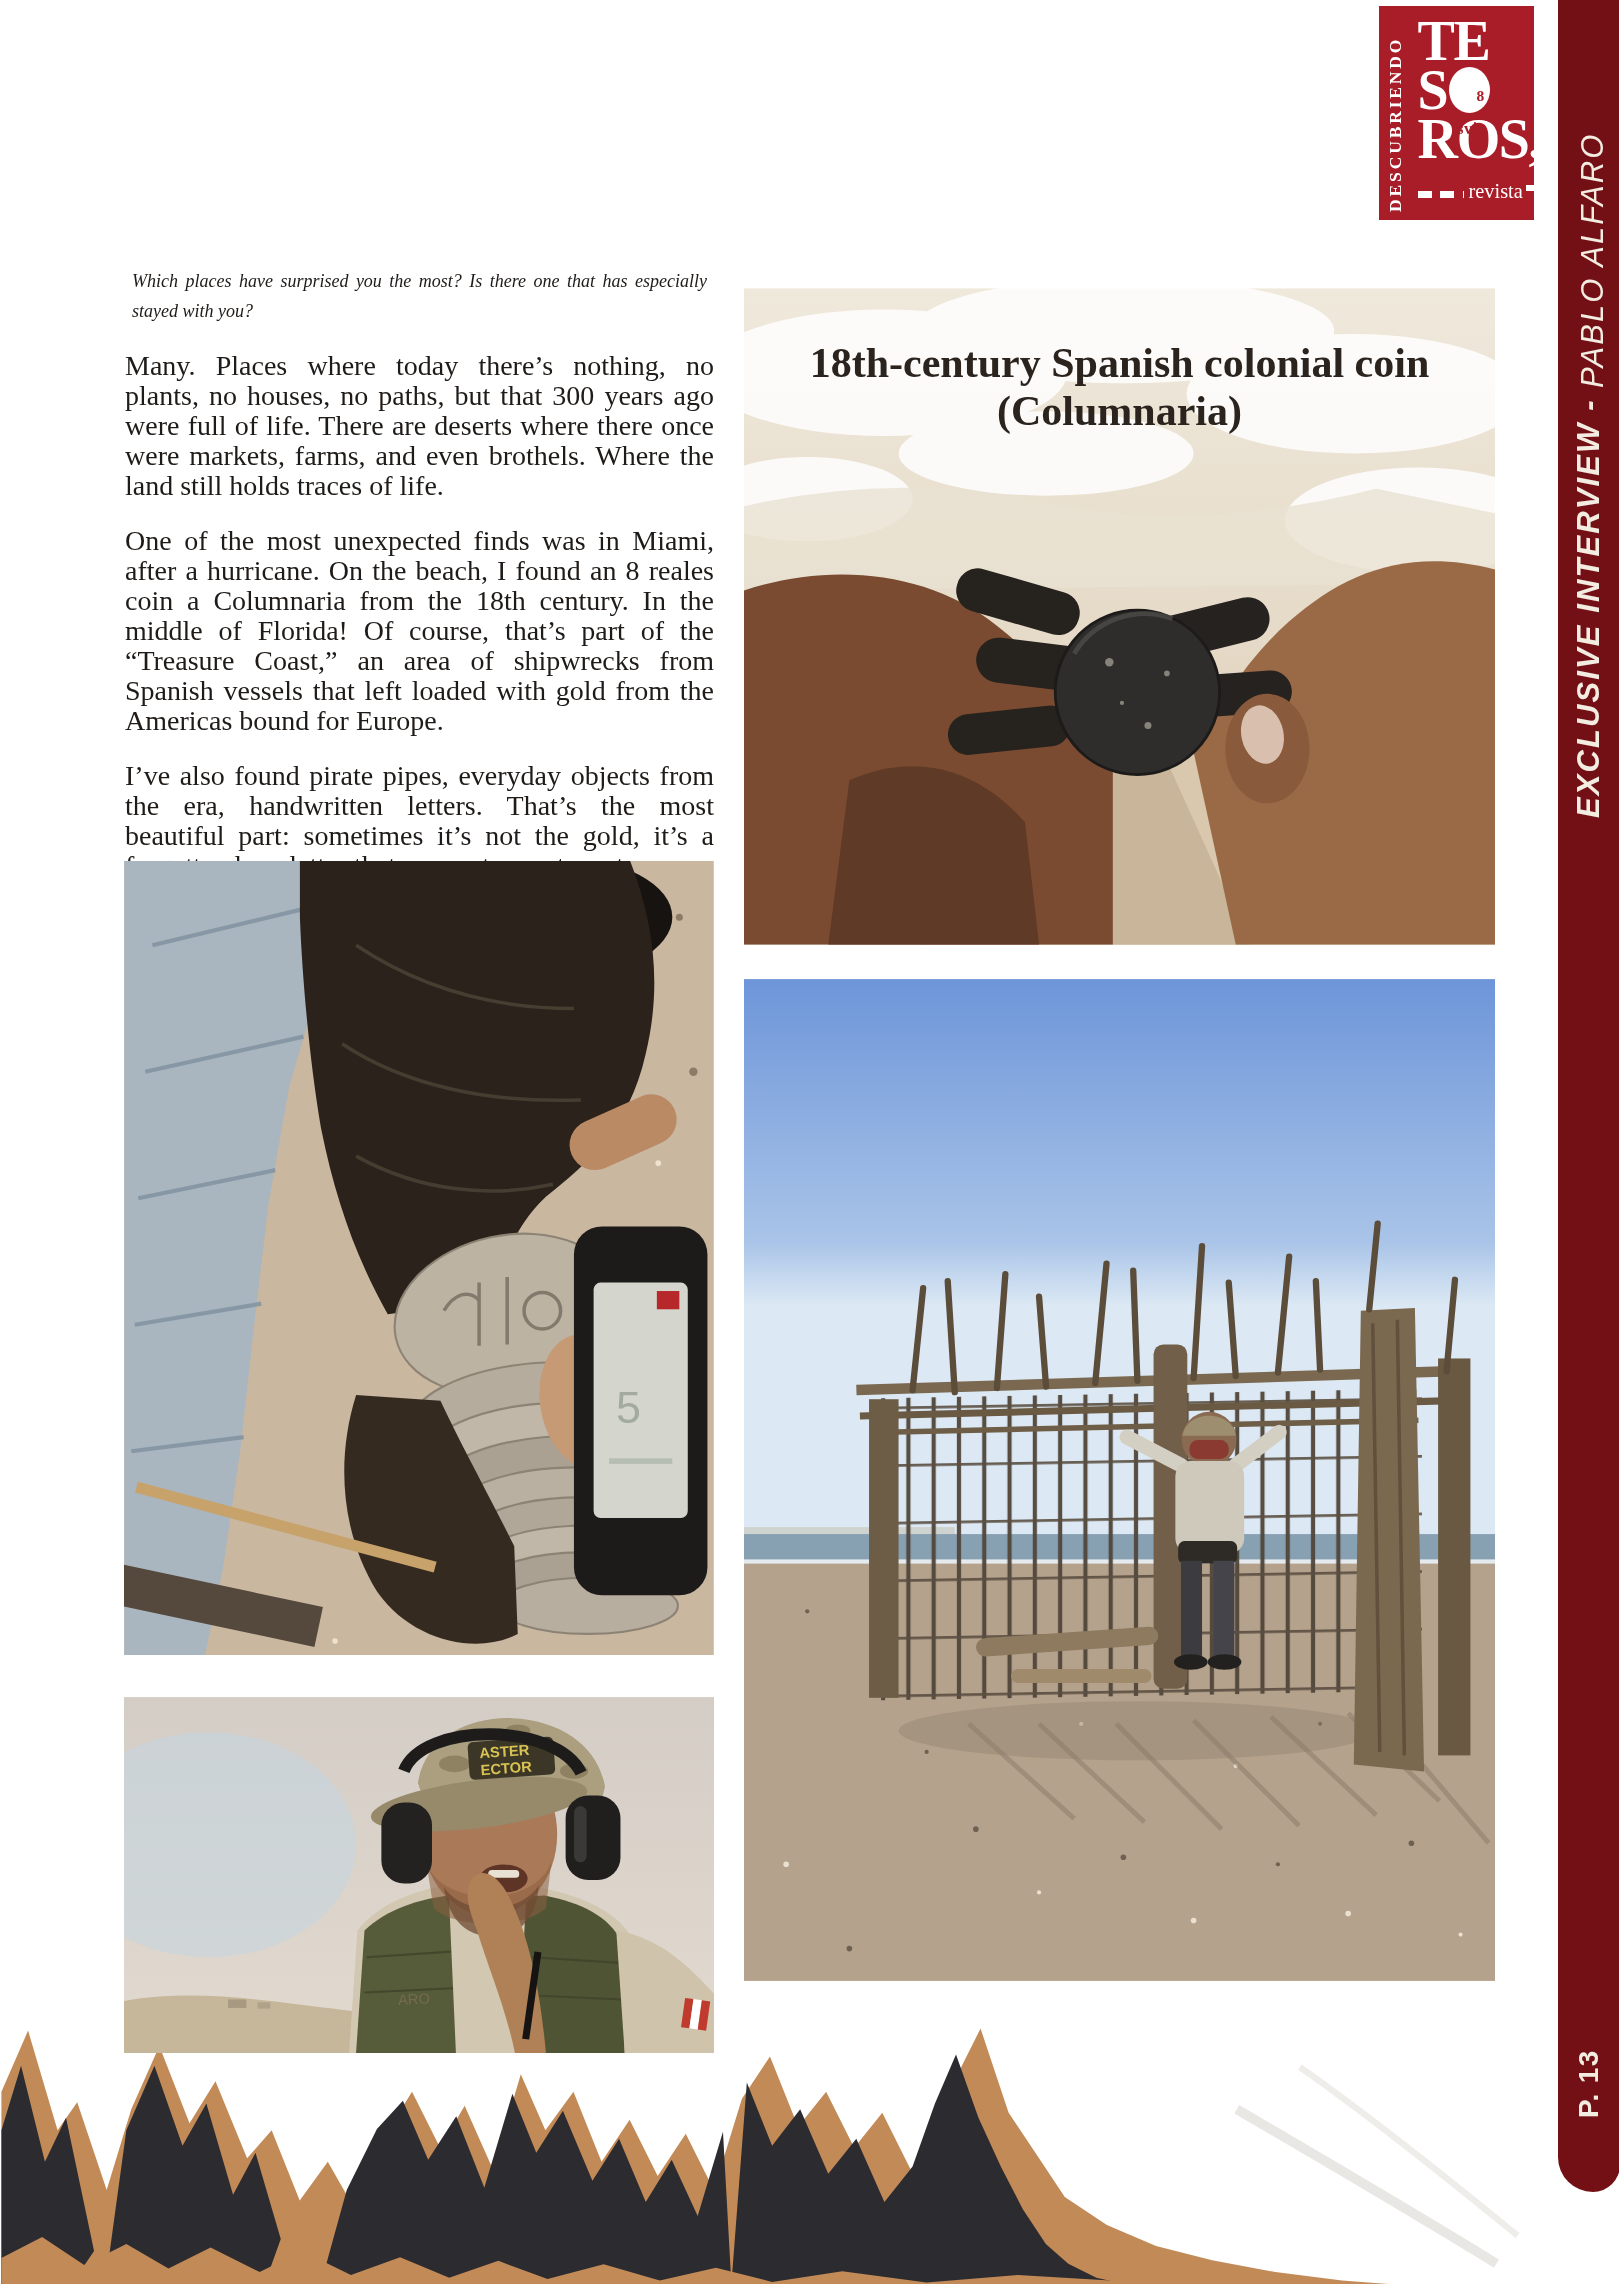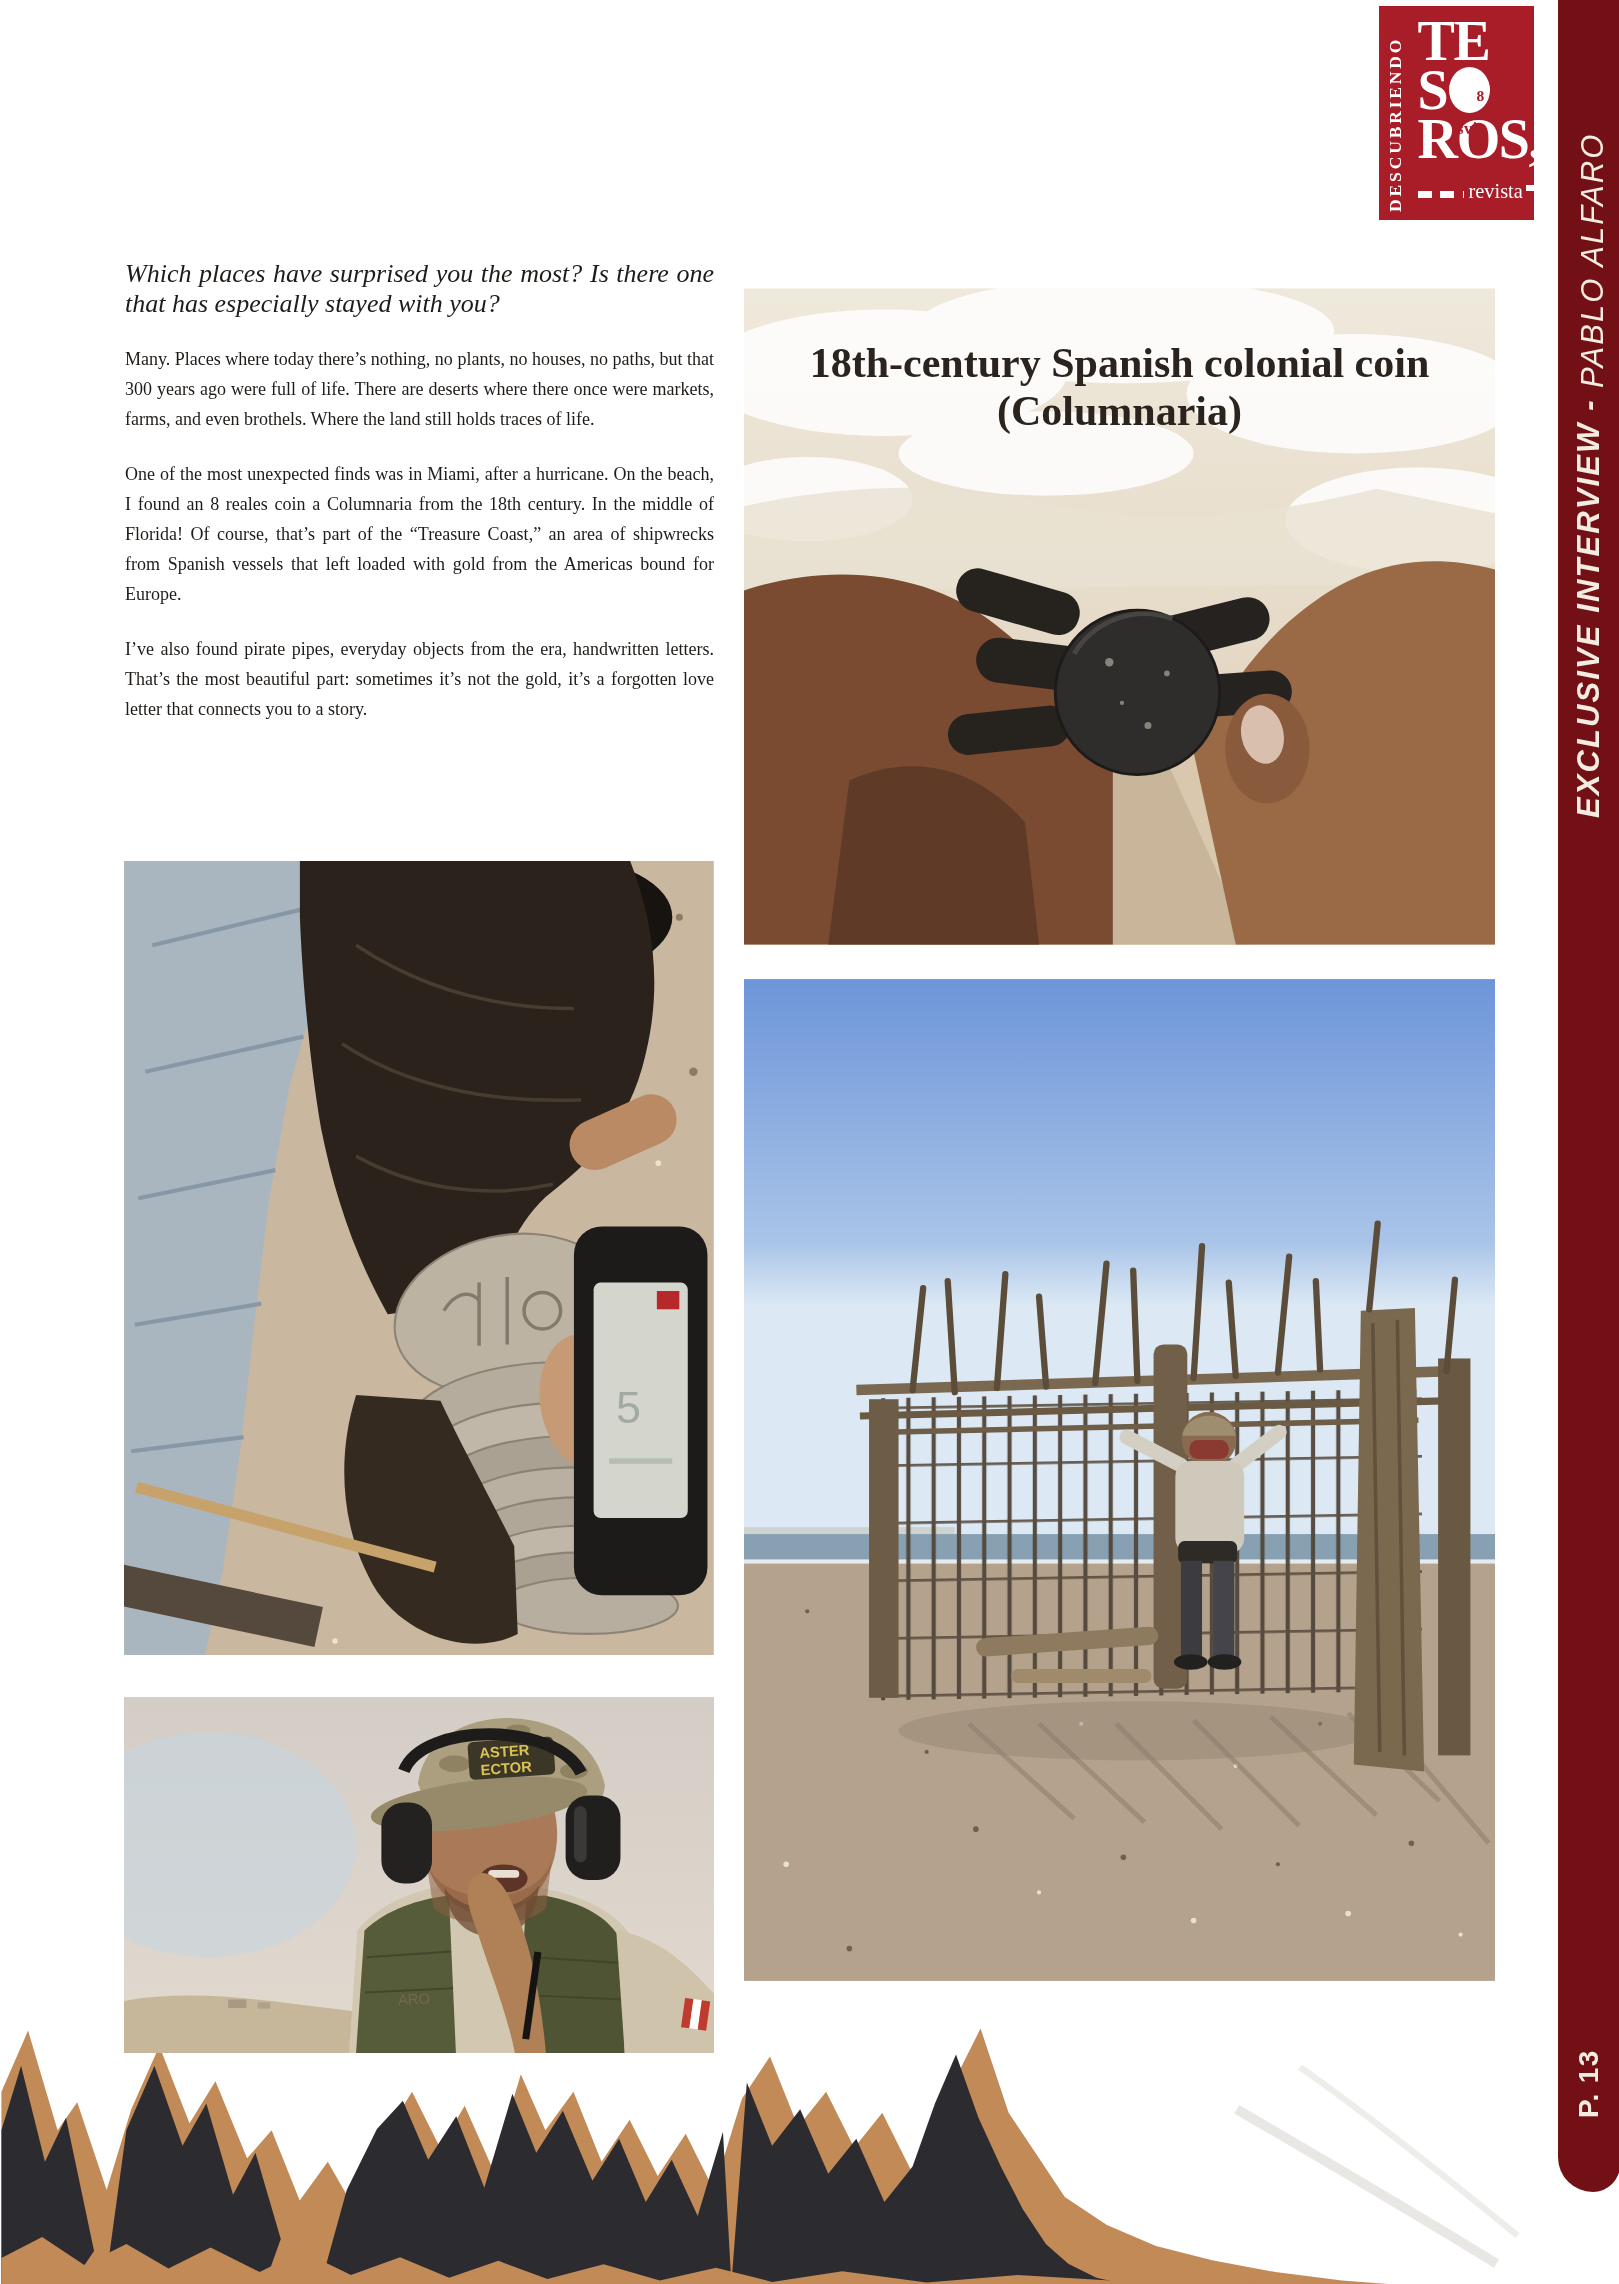--- a/index.html
+++ b/index.html
@@ -32,22 +32,22 @@
                  align-items:center;justify-content:center;font-family:"Liberation Sans","DejaVu Sans",sans-serif;
                  font-style:italic;color:#f3ece1;font-size:31px;letter-spacing:2.1px;white-space:nowrap;}
   .sidebar-label b{font-weight:700;}
   .sidebar-label .name{font-weight:400;margin-right:8.4px;}
   .sidebar-page{position:absolute;left:0;top:2042px;width:62px;height:84px;display:flex;
                 align-items:center;justify-content:center;font-family:"Liberation Sans","DejaVu Sans",sans-serif;
                 font-weight:700;color:#f3ece1;font-size:28px;letter-spacing:1.4px;}
 
   
   .col-left{position:absolute;left:125px;top:259px;width:589px;}
-  .question{font-style:italic;font-size:26px;line-height:30px;text-align:justify;margin:0;}
-  .para{font-size:18px;line-height:30px;text-align:justify;margin:25px 0 0 0;}
+  .question{font-style:italic;font-size:18px;line-height:30px;text-align:justify;margin:7px;}
+  .para{font-size:28px;line-height:30px;text-align:justify;margin:25px 0 0 0;}
 
   
   .photo{position:absolute;overflow:hidden;z-index:2;}
   .photo svg{position:absolute;left:0;top:0;}
   .photo-coin{left:744px;top:288px;width:751px;height:657px;}
   .photo-structure{left:744px;top:979px;width:751px;height:1002px;}
   .photo-gloves{left:124px;top:861px;width:590px;height:794px;}
   .photo-portrait{left:124px;top:1697px;width:590px;height:356px;}
   .coin-caption{position:absolute;left:0;top:51px;width:100%;text-align:center;
                 font-weight:700;font-size:42px;color:#2b241e;z-index:3;}

